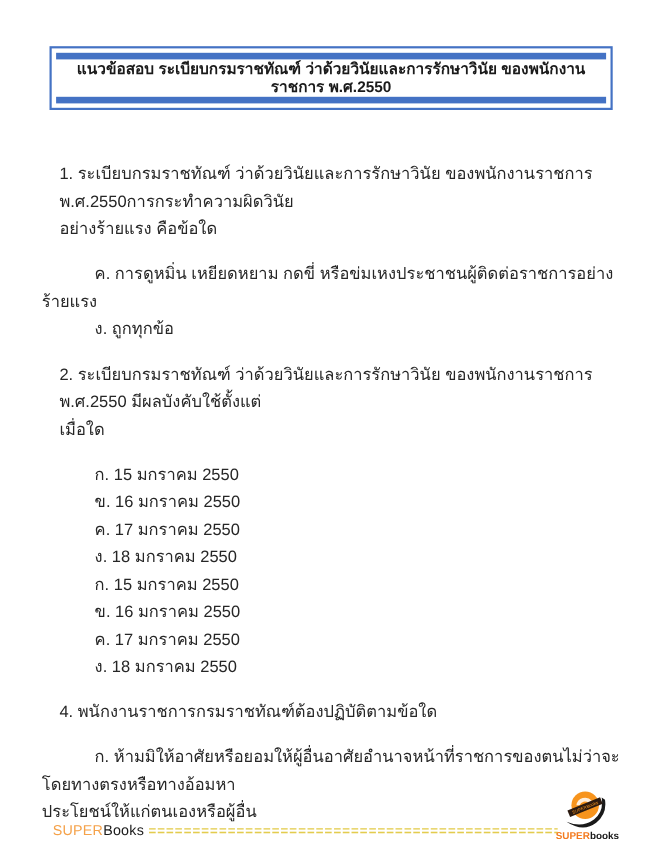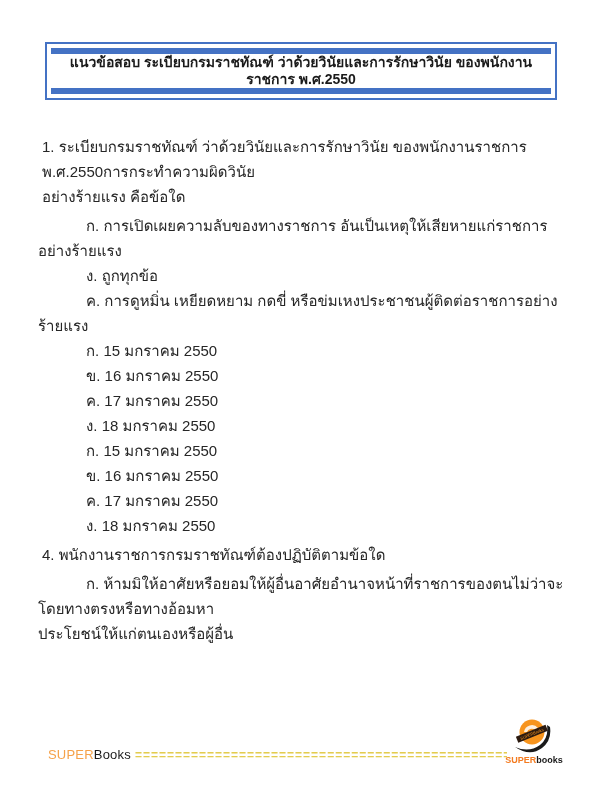--- a/index.html
+++ b/index.html
@@ -35,21 +35,21 @@
   }
   
   .doc-body{
     position:absolute;
     left:38px;top:130px;width:527px;
     font-size:15px;
     line-height:25px;
     color:#262626;
   }
   .question-text{
-    margin:4px;
+    margin:16px;
     white-space:pre-line;
   }
   .option-text{
     margin:0;
     text-indent:48px;
     white-space:pre-line;
   }
   
   .footer{
     position:absolute;
@@ -99,26 +99,27 @@
   <div class="title-inner">
     <div class="title-text">แนวข้อสอบ ระเบียบกรมราชทัณฑ์ ว่าด้วยวินัยและการรักษาวินัย ของพนักงานราชการ พ.ศ.2550</div>
   </div>
 </div>
 
 <div class="doc-body">
 
   <div>
     <p class="question-text">1. ระเบียบกรมราชทัณฑ์ ว่าด้วยวินัยและการรักษาวินัย ของพนักงานราชการ พ.ศ.2550การกระทำความผิดวินัย
 อย่างร้ายแรง คือข้อใด</p>
-    <p class="option-text">ก. การเปิดเผยความลับของทางราชการ อันเป็นเหตุให้เสียหายแก่ราชการอย่างร้ายแรง</p>
+    <p class="option-text">ค. การดูหมิ่น เหยียดหยาม กดขี่ หรือข่มเหงประชาชนผู้ติดต่อราชการอย่างร้ายแรง</p>
     <p class="option-text">ง. ถูกทุกข้อ</p>
-    <p class="option-text">ค. การดูหมิ่น เหยียดหยาม กดขี่ หรือข่มเหงประชาชนผู้ติดต่อราชการอย่างร้ายแรง</p>
   </div>
 
   <div>
+    <p class="question-text">2. ระเบียบกรมราชทัณฑ์ ว่าด้วยวินัยและการรักษาวินัย ของพนักงานราชการ พ.ศ.2550 มีผลบังคับใช้ตั้งแต่
+เมื่อใด</p>
     <p class="option-text">ก. 15 มกราคม 2550</p>
     <p class="option-text">ข. 16 มกราคม 2550</p>
     <p class="option-text">ค. 17 มกราคม 2550</p>
     <p class="option-text">ง. 18 มกราคม 2550</p>
   </div>
 
   <div>
     <p class="option-text">ก. 15 มกราคม 2550</p>
     <p class="option-text">ข. 16 มกราคม 2550</p>
     <p class="option-text">ค. 17 มกราคม 2550</p>

